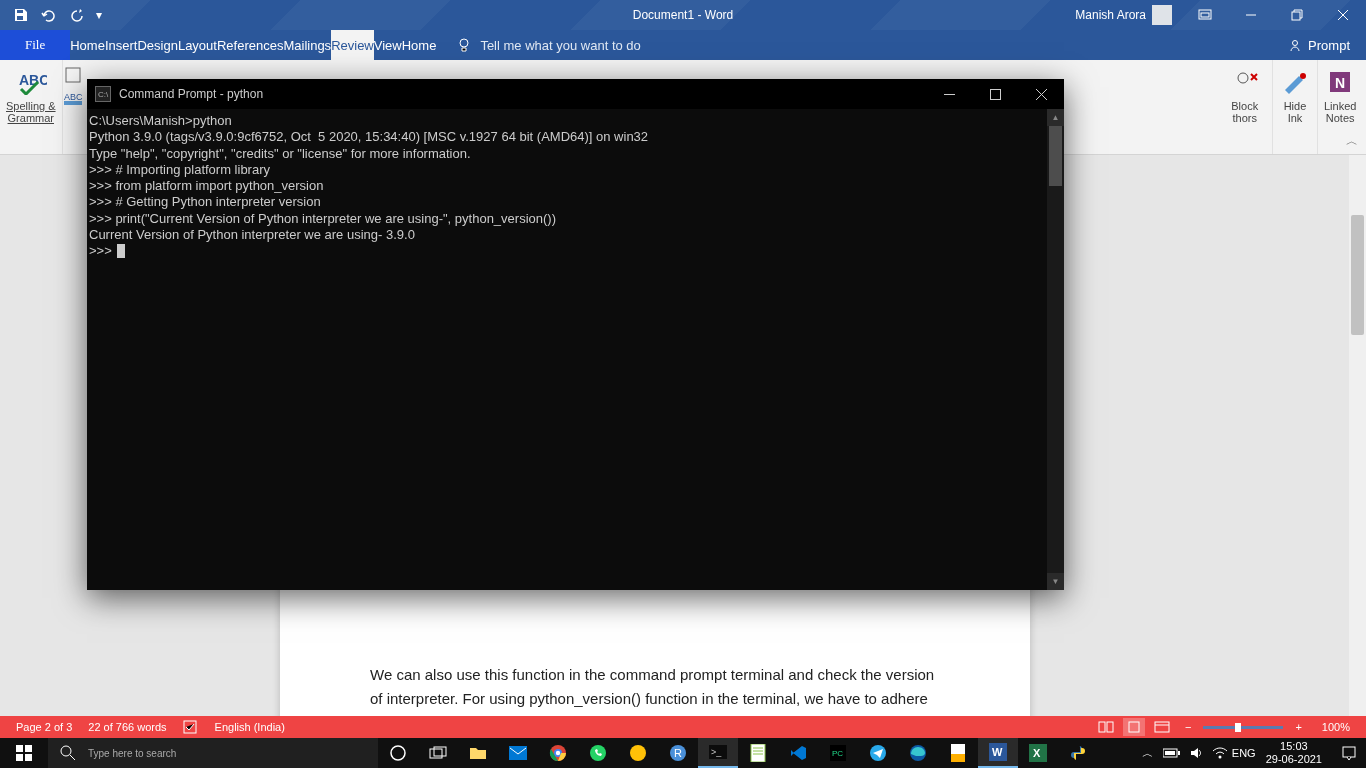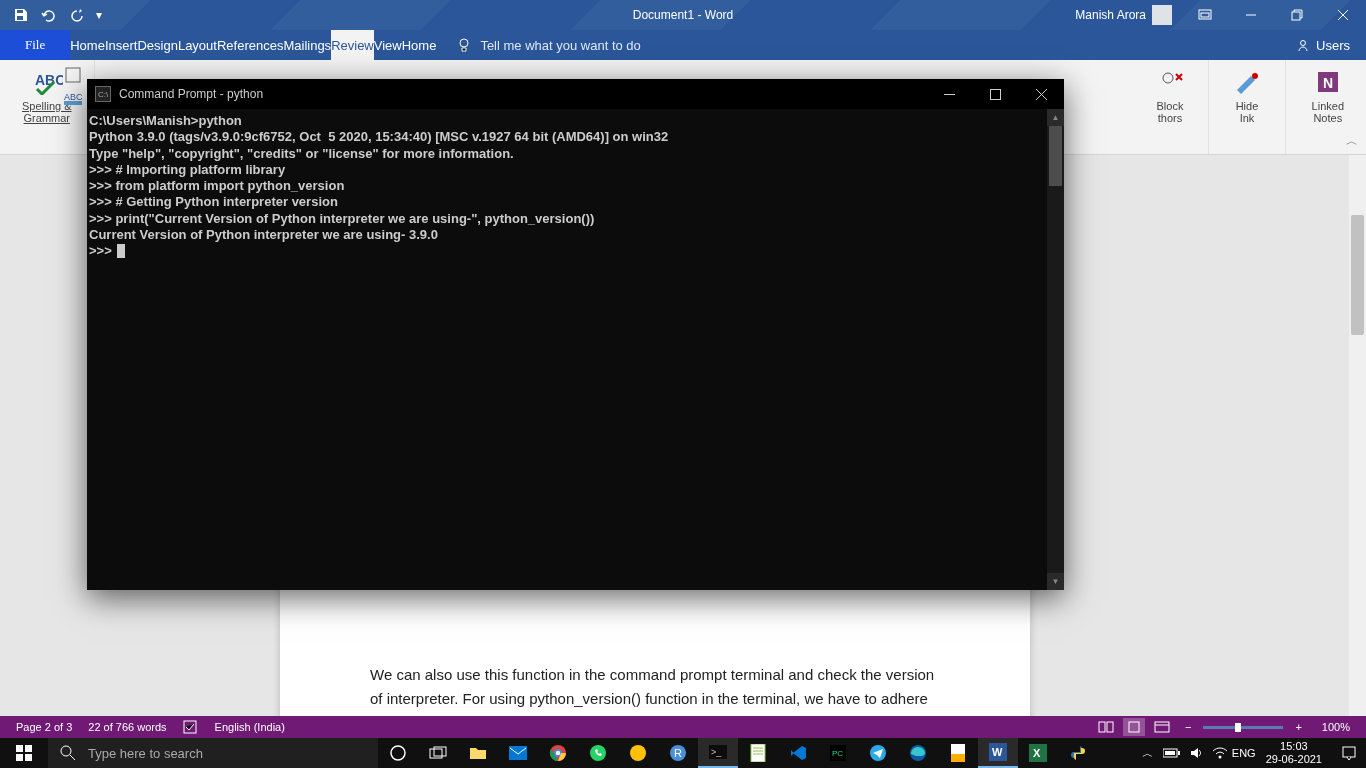--- a/index.html
+++ b/index.html
@@ -18,61 +18,61 @@
 
 .ribbon-tabs { height: 30px; background: #2b579a; display: flex; align-items: center; color: #fff; font-size: 13px; }
 .ribbon-tab { padding: 0 0; height: 100%; display: flex; align-items: center; cursor: pointer; }
 .ribbon-tab.file { background: #1d4ed8; padding: 0 25px; font-family: Liberation Serif, serif; }
 .ribbon-tab.active { background: #f3f3f3; color: #2b579a; }
 .tellme { display: flex; align-items: center; gap: 8px; margin-left: 20px; color: #e0e8f3; }
 .share-btn { margin-left: auto; padding: 0 16px; display: flex; align-items: center; gap: 6px; height: 100%; }
 
 
 .ribbon-content { height: 95px; background: #f3f3f3; border-bottom: 1px solid #d4d4d4; display: flex; position: relative; }
-.ribbon-group { display: flex; flex-direction: column; align-items: flex-end; padding: 4px 16px 2px; border-right: 1px solid #e1e1e1; gap: 46px; }
+.ribbon-group { display: flex; flex-direction: column; align-items: flex-start; padding: 4px 0 2px; border-right: 1px solid #e1e1e1; gap: 46px; }
 .ribbon-group-label { font-size: 12px; color: #666; margin-top: auto; }
 .ribbon-big-btn { display: flex; flex-direction: column; align-items: center; font-size: 11px; color: #444; gap: 2px; padding: 2px 6px; }
 .ribbon-icon { width: 32px; height: 32px; display: flex; align-items: center; justify-content: center; }
 .collapse-caret { position: absolute; right: 8px; bottom: 4px; font-size: 12px; color: #666; }
 
 
 .doc-area { position: absolute; top: 155px; bottom: 52px; left: 0; right: 0; background: #e6e6e6; overflow: hidden; }
 .page { position: absolute; left: 280px; width: 750px; top: 0; bottom: -20px; background: #fff; box-shadow: 0 0 8px rgba(0,0,0,.2); padding: 60px 90px; font-family: Calibri, sans-serif; font-size: 15px; color: #222; line-height: 1.6; }
 .doc-scrollbar { position: absolute; right: 0; top: 0; bottom: 0; width: 17px; background: #f0f0f0; }
 .doc-scrollbar-thumb { position: absolute; left: 2px; right: 2px; top: 60px; height: 120px; background: #c1c1c1; border-radius: 2px; }
 
 
-.status-bar { position: absolute; bottom: 30px; left: 0; right: 0; height: 22px; background: #701a75; color: #fff; font-size: 11px; display: flex; align-items: center; padding: 0 8px; }
+.status-bar { position: absolute; bottom: 30px; left: 0; right: 0; height: 22px; background: #ef4444; color: #fff; font-size: 11px; display: flex; align-items: center; padding: 0 8px; }
 .status-item { padding: 0 8px; }
 .status-right { margin-left: auto; display: flex; align-items: center; gap: 6px; }
 .zoom-slider { width: 80px; height: 3px; background: #5a7bb0; position: relative; }
 .zoom-slider::after { content: ""; position: absolute; left: 40%; top: -3px; width: 6px; height: 9px; background: #fff; }
 .view-btn { width: 22px; height: 18px; display:flex; align-items:center; justify-content:center; }
 .view-btn.active { background: rgba(255,255,255,.25); }
 
 
 .taskbar { position: absolute; bottom: 0; left: 0; right: 0; height: 30px; background: #101010; display: flex; align-items: center; }
 .start-btn { width: 48px; height: 100%; display: flex; align-items: center; justify-content: center; cursor: pointer; }
-.search-box { width: 330px; height: 100%; background: #202020; display: flex; align-items: center; padding: 0 12px; color: #aaa; font-size: 13px; gap: 12px; }
+.search-box { width: 330px; height: 100%; background: #202020; display: flex; align-items: center; padding: 0 12px; color: #aaa; font-size: 10px; gap: 12px; }
 .task-icons { display: flex; height: 100%; }
 .task-icon { width: 40px; height: 100%; display: flex; align-items: center; justify-content: center; cursor: pointer; }
 .task-icon.active { border-bottom: 2px solid #76b9ed; background: #2a2a2a; }
 .tray { margin-left: auto; display: flex; align-items: center; height: 100%; color: #fff; font-size: 11px; }
 .tray-icon { width: 24px; display: flex; justify-content: center; }
 .tray-clock { padding: 0 10px; text-align: center; line-height: 1.2; }
 
 
 .cmd-window { position: absolute; top: 79px; left: 87px; width: 977px; height: 511px; background: #0c0c0c; box-shadow: 0 8px 30px rgba(0,0,0,.6); display: flex; flex-direction: column; }
 .cmd-titlebar { height: 30px; background: #000; display: flex; align-items: center; color: #ccc; font-size: 12px; }
 .cmd-icon { width: 16px; height: 16px; margin: 0 8px; background: #222; border: 1px solid #666; position: relative; font-size:8px; color:#aaa; display:flex; align-items:center; justify-content:center;}
 .cmd-winbtns { margin-left: auto; display: flex; height: 100%; }
 .cmd-winbtn { width: 46px; display: flex; align-items: center; justify-content: center; cursor: pointer; color: #ccc; }
 .cmd-body { flex: 1; padding: 4px 6px 4px 2px; font-family: Consolas, monospace; font-size: 13px; color: #ccc; line-height: 1.25; white-space: pre; overflow: hidden; position: relative; }
 .cmd-scrollbar { width: 17px; background: #1a1a1a; display: flex; flex-direction: column; }
-.cmd-body-wrap { flex:1; display:flex;font-weight:bold; }
+.cmd-body-wrap { flex:1; display:flex; }
 .cmd-sb-btn { height: 17px; background: #2a2a2a; color:#888; display:flex; align-items:center; justify-content:center; font-size:8px;}
 .cmd-sb-track { flex:1; position: relative; }
 .cmd-sb-thumb { position:absolute; top:0; left:2px; right:2px; height:60px; background:#4d4d4d; }
 .cursor { display:inline-block; width:8px; height:14px; background:#ccc; vertical-align: text-bottom; margin-left:2px;}
 
 svg { display: block; }
 </style>
 </head>
 <body>
 
@@ -143,21 +143,21 @@
         <circle cx="8" cy="6" r="4" fill="none" stroke="#fff"></circle>
         <path stroke="#fff" d="M6 11h4v3H6z"></path>
       </svg>
     <span>Tell me what you want to do</span>
   </div>
   <div class="share-btn">
     <svg width="14" height="14">
         <circle cx="7" cy="5" r="2.5" fill="none" stroke="#fff"></circle>
         <path fill="none" stroke="#fff" d="M3 13c0-2 2-4 4-4s4 2 4 4"></path>
       </svg>
-    <span>Users</span>
+    <span>Prompt</span>
   </div>
 </div>
 
 <div class="ribbon-content">
   <div class="ribbon-group">
     <div class="ribbon-big-btn">
       <div class="ribbon-icon">
           <svg width="32" height="26">
             <text x="4" y="16" font-size="14" font-weight="bold" fill="#2b579a">ABC</text>
             <path stroke="#1e8a3b" stroke-width="3" fill="none" d="M6 20l5 5 12-12"></path>

